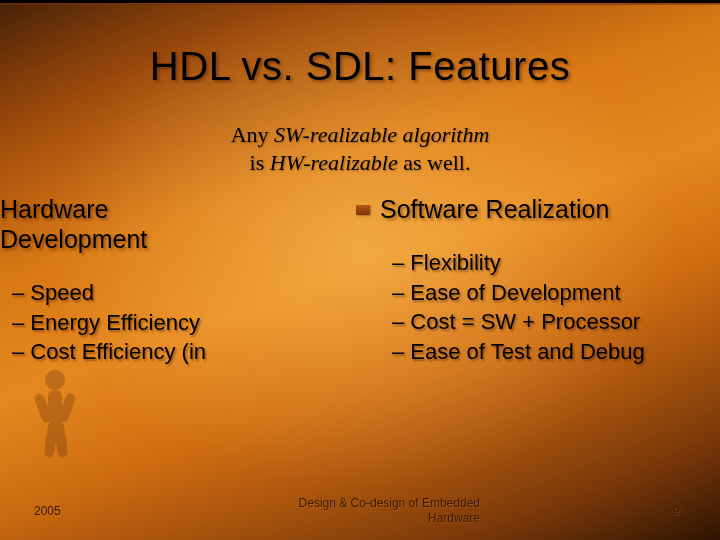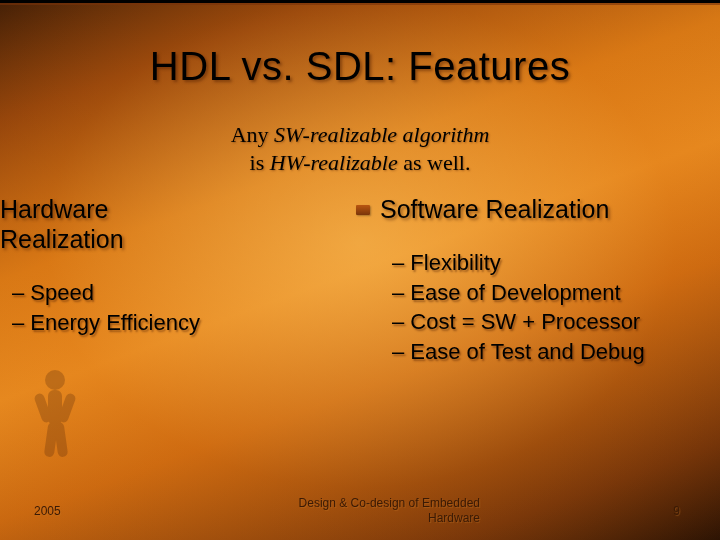--- a/index.html
+++ b/index.html
@@ -139,25 +139,26 @@
     <span>Any </span><span class="em">SW-realizable algorithm</span><br>
     <span>is </span><span class="em">HW-realizable</span><span> as well.</span>
   </div>
 
   <div class="columns">
 
     <div class="col-left">
       <div class="heading">
         <span class="bullet-mark"></span>
         <span>Hardware</span><br>
-        <span>Realization</span>
+        <span>Development</span>
       </div>
       <div class="sublist">
         <div class="sub">– Speed</div>
         <div class="sub">– Energy Efficiency</div>
+        <div class="sub">– Cost Efficiency (in</div>
       </div>
     </div>
 
     <div class="col-right">
       <div class="heading">
         <span class="bullet-mark"></span>
         <span>Software Realization</span>
       </div>
       <div class="sublist">
         <div class="sub">– Flexibility</div>

